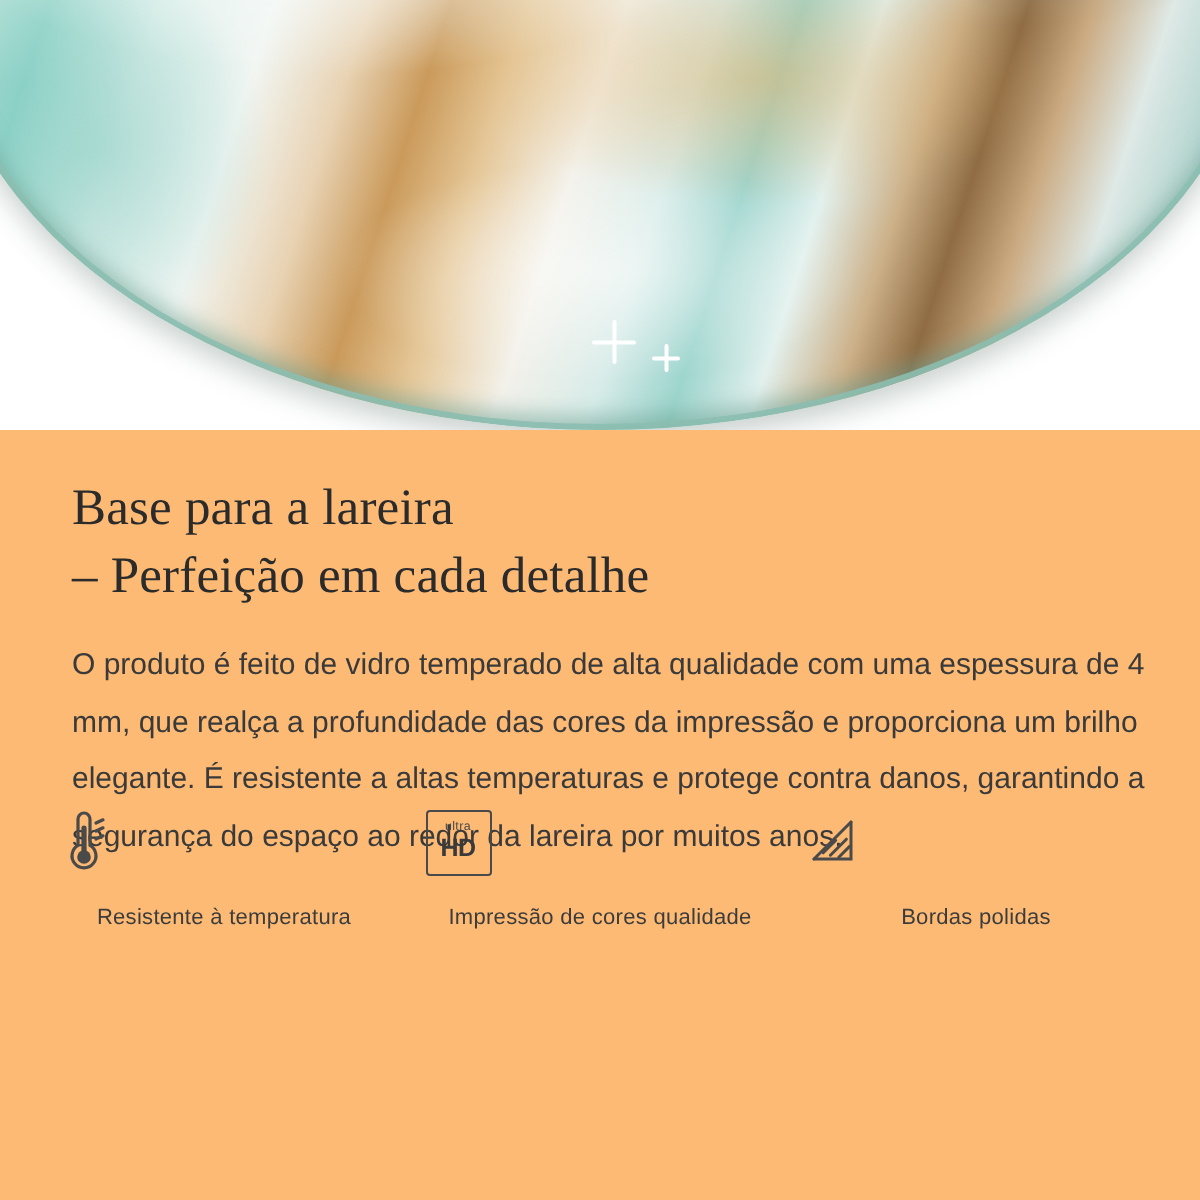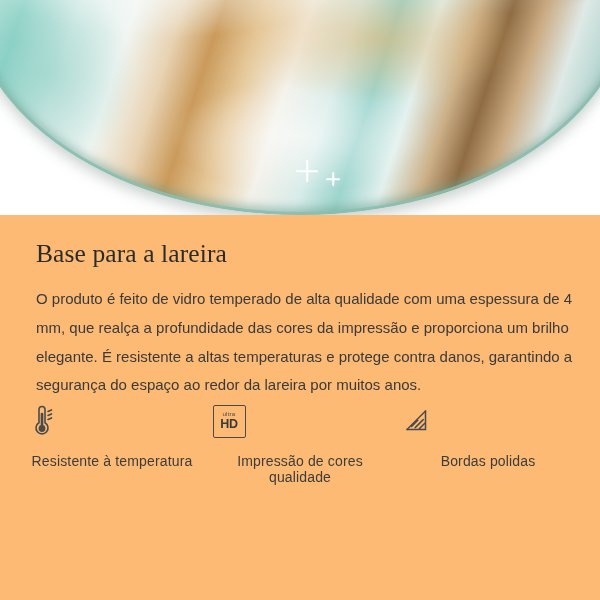--- a/index.html
+++ b/index.html
@@ -157,21 +157,21 @@
   .feature-icon {
     width: 46px;
     height: 46px;
     display: flex;
     align-items: center;
     justify-content: center;
     color: #4a4a4a;
   }
   .feature-label {
     margin-top: 9px;
-    font-size: 14px;
+    font-size: 11px;
     color: #3c3c3c;
     text-align: center;
     letter-spacing: 0.15px;
   }
   .ultrahd-box {
     width: 31px;
     height: 31px;
     border: 1.6px solid #4a4a4a;
     border-radius: 2px;
     display: flex;
@@ -207,20 +207,21 @@
     </div>
     <div class="sparkle" style="left:326px; top:172px; width:14px; height:14px;">
       <span class="h"></span>
         <span class="v"></span>
     </div>
   </div>
 
   <div class="content">
     <h1 class="headline">
       <span>Base para a lareira</span>
+      <span class="line2">– Perfeição em cada detalhe</span>
     </h1>
     <p class="body-copy">O produto é feito de vidro temperado de alta qualidade com uma espessura de 4 mm, que realça a profundidade das cores da impressão e proporciona um brilho elegante. É resistente a altas temperaturas e protege contra danos, garantindo a segurança do espaço ao redor da lareira por muitos anos.</p>
   </div>
 
   <div class="features">
 
     <div class="feature">
       <div class="feature-icon">
         <svg width="40" height="40" viewBox="0 0 40 40" fill="none" stroke="#4a4a4a" stroke-width="1.6" stroke-linecap="round">
           <path d="M18 8.5a3 3 0 0 1 6 0v13.2a6 6 0 1 1-6 0V8.5z"></path>

